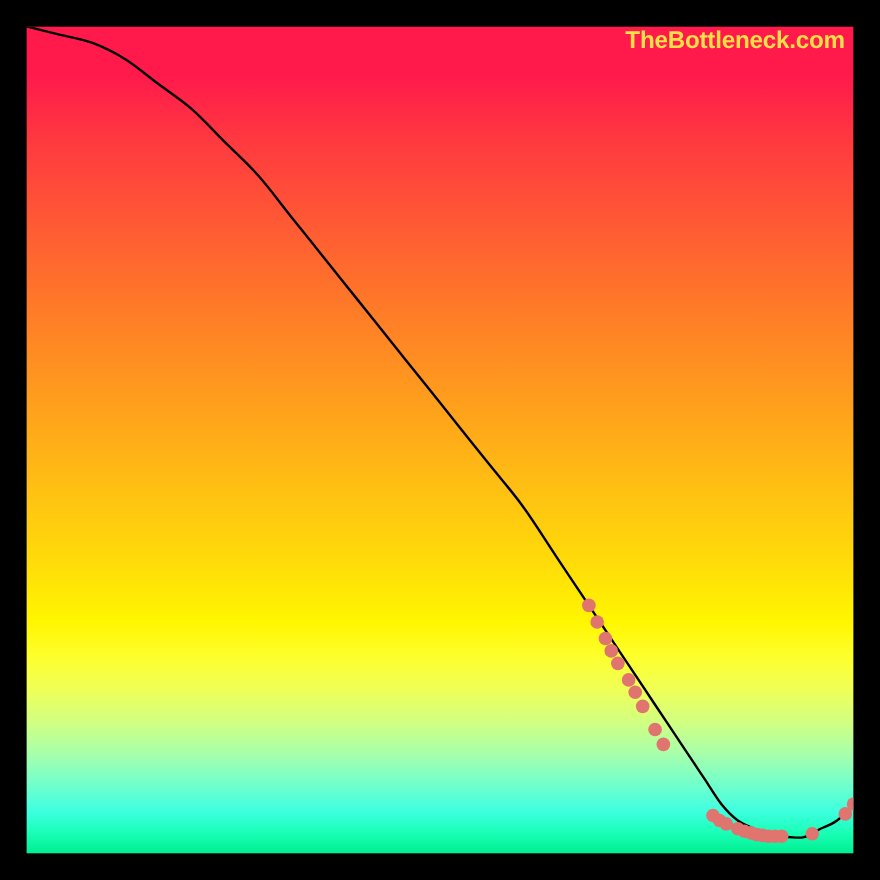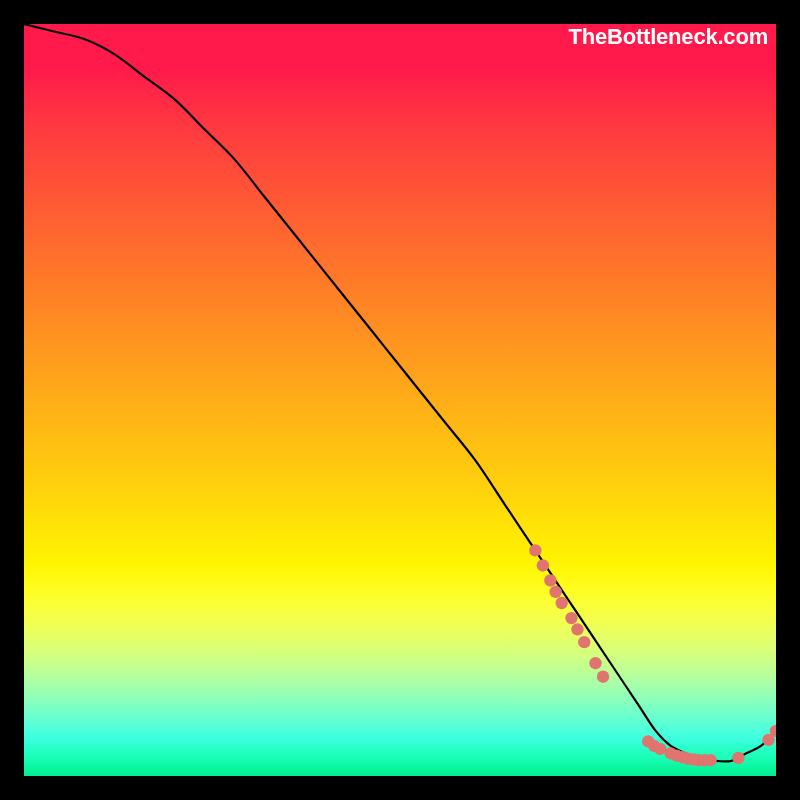--- a/index.html
+++ b/index.html
@@ -41,21 +41,21 @@
       #00ee90 100%
     );
   }
   .watermark {
     position: absolute;
     top: 0;
     right: 8px;
     font-family: Arial, Helvetica, sans-serif;
     font-size: 22px;
     font-weight: 600;
-    color: #ffffff;
+    color: #fde047;
     letter-spacing: -0.2px;
     user-select: none;
   }
   svg.curve {
     position: absolute;
     inset: 0;
   }
   .pt {
     fill: #e0746e;
     stroke: none;

